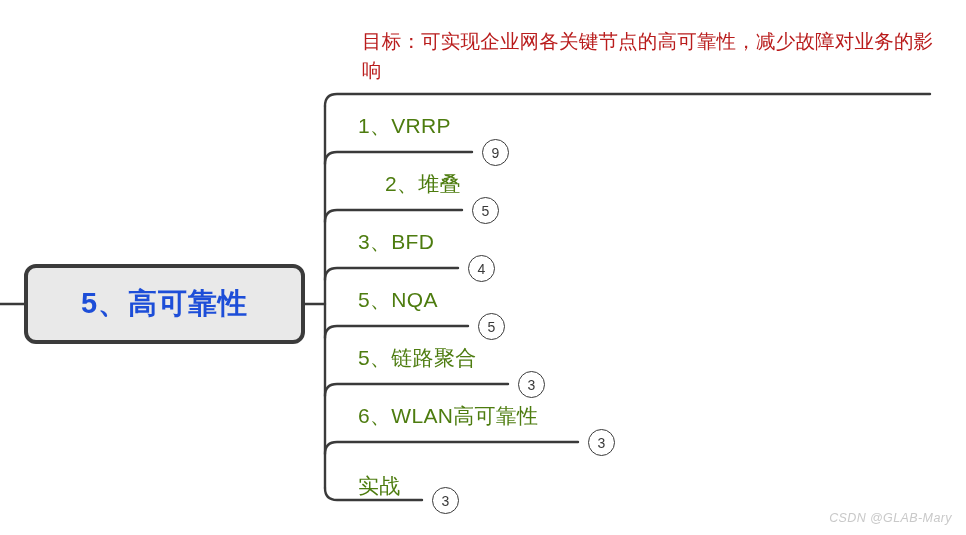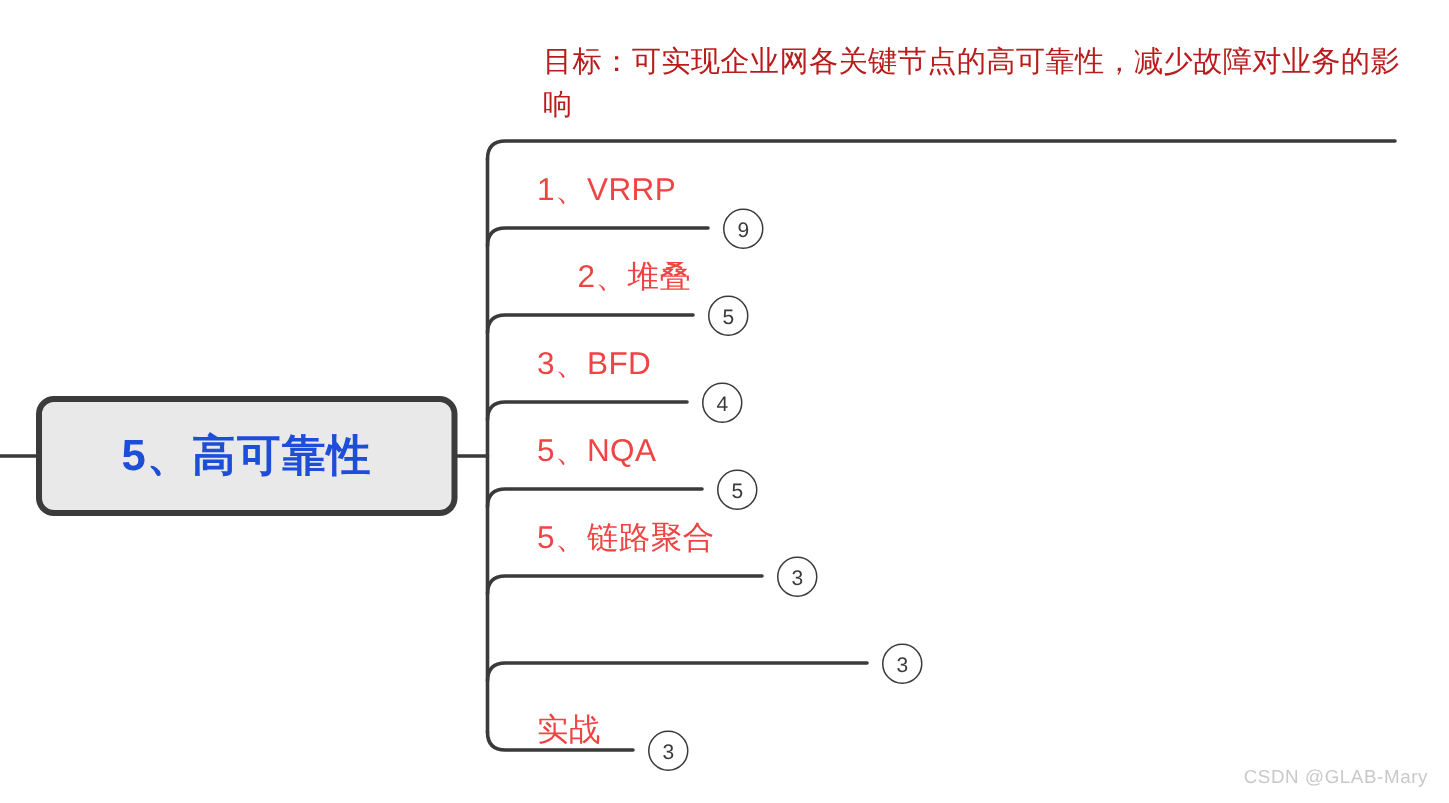--- a/index.html
+++ b/index.html
@@ -71,21 +71,21 @@
     font-weight: bold;
     color: #1d4ed8;
     letter-spacing: 1px;
     font-family: "Liberation Sans", "DejaVu Sans", sans-serif;
   }
 
   
   .branch-label {
     position: absolute;
     font-size: 21px;
-    color: #ef4444;
+    color: #4d7c0f;
     white-space: nowrap;
     letter-spacing: 0.3px;
     font-family: "Liberation Sans", "DejaVu Sans", sans-serif;
   }
 
   
   .badge {
     position: absolute;
     width: 27px;
     height: 27px;
@@ -103,20 +103,21 @@
 
   
   .watermark {
     position: absolute;
     right: 14px;
     bottom: 10px;
     font-size: 12.5px;
     color: #c9c9c9;
     letter-spacing: 0.4px;
     font-family: "Liberation Sans", "DejaVu Sans", sans-serif;
+    font-style: italic;
   }
 </style>
 </head>
 <body>
 
 <div id="canvas">
 
   <svg class="svg-layer" viewBox="0 0 966 535">
     <g fill="none" stroke="#3a3a3a" stroke-width="2.4" stroke-linecap="round">
 
@@ -160,20 +161,21 @@
 
     <div class="branch-label" style="left:358px; top:228px;">3、BFD</div>
     <div class="badge" style="left:468px; top:255px;">4</div>
 
     <div class="branch-label" style="left:358px; top:286px;">5、NQA</div>
     <div class="badge" style="left:478px; top:313px;">5</div>
 
     <div class="branch-label" style="left:358px; top:344px;">5、链路聚合</div>
     <div class="badge" style="left:518px; top:371px;">3</div>
 
+    <div class="branch-label" style="left:358px; top:402px;">6、WLAN高可靠性</div>
     <div class="badge" style="left:588px; top:429px;">3</div>
 
     <div class="branch-label" style="left:358px; top:472px;">实战</div>
     <div class="badge" style="left:432px; top:487px;">3</div>
 
     <div class="watermark">CSDN @GLAB-Mary</div>
 
   </div>
 </div>
 

